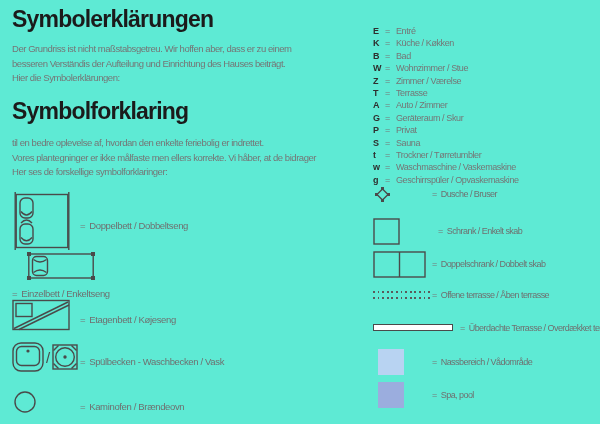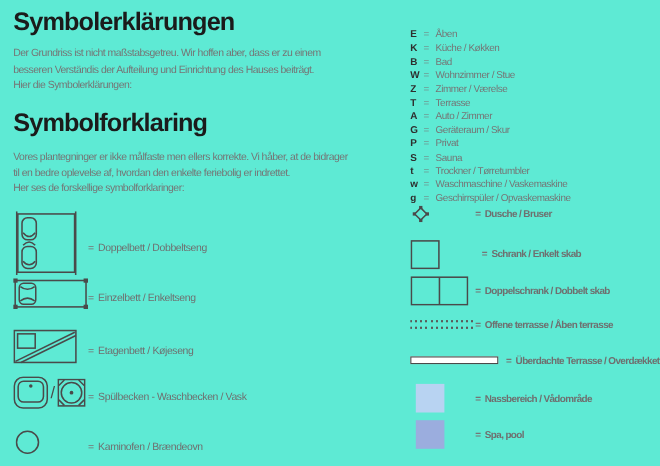--- a/index.html
+++ b/index.html
@@ -17,21 +17,21 @@
 
   .intro { position:absolute; left:0; font-size:9.5px; letter-spacing:-0.45px; color:#757575;
            line-height:14.5px; white-space:nowrap; }
   .p-de { top:36px; }
   .p-da { top:130px; }
 
   
   .lrow { position:absolute; left:0; display:flex; align-items:center; }
   .lrow .sym { width:68px; display:flex; align-items:center; flex:none; }
   .lrow-1 { top:186px; height:58px; }
-  .lrow-2 { top:246px; height:30px; }
+  .lrow-2 { top:246px; height:30px;flex-direction:column; }
   .lrow-3 { top:293px; height:32px; }
   .lrow-4 { top:335px; height:32px; }
   .lrow-5 { top:385px; height:22px; }
   .llabel { font-size:9.5px; letter-spacing:-0.35px; color:#6f6f6f; white-space:nowrap;margin-top:8px; }
   .eq { color:#757575; margin-right:4px; }
   .slash-sep { font-size:15px; color:#4a4a4a; margin:0 2px; font-weight:400; }
 
   svg.icon { display:block; }
   svg.icon * { stroke:#4a4a4a; stroke-width:1.4; fill:none; }
   svg.icon .fill { fill:#4a4a4a; stroke:none; }
@@ -40,21 +40,21 @@
   .codes { position:absolute; top:0; left:0; }
   .crow { display:flex; align-items:baseline; height:12.4px; font-size:9px; letter-spacing:-0.4px;
           white-space:nowrap; }
   .crow .code { width:12px; font-weight:700; color:#2e2e2e; flex:none; }
   .crow .ceq  { width:11px; color:#757575; flex:none; }
   .crow .cdesc{ color:#757575; }
 
   
   .arow { position:absolute; left:0; display:flex; align-items:center; }
   .arow .sympad { width:59px; display:flex; align-items:center; flex:none; }
-  .alabel { font-size:9px; letter-spacing:-0.55px; color:#6f6f6f; white-space:nowrap;font-weight:bold; }
+  .alabel { font-size:9px; letter-spacing:-0.55px; color:#6f6f6f; white-space:nowrap; }
   .arow-1 { top:160px; height:16px; }
   .arow-2 { top:191px; height:28px;gap:6px; }
   .arow-3 { top:224px; height:28px; }
   .arow-4 { top:264px; height:10px; }
   .arow-5 { top:297px; height:9px;  }
   .arow-6 { top:322px; height:28px; }
   .arow-7 { top:355px; height:28px; }
 
   .dotline { width:58px; height:8px; display:flex; flex-direction:column; justify-content:space-between; }
   .dotline .bar { height:2px;
@@ -70,22 +70,22 @@
   <div class="col-left">
     <h1 class="h-title h-de">Symbolerklärungen</h1>
     <div class="intro p-de">
       <div>Der Grundriss ist nicht maßstabsgetreu. Wir hoffen aber, dass er zu einem</div>
       <div>besseren Verständis der Aufteilung und Einrichtung des Hauses beiträgt.</div>
       <div>Hier die Symbolerklärungen:</div>
     </div>
 
     <h1 class="h-title h-da">Symbolforklaring</h1>
     <div class="intro p-da">
+      <div>til en bedre oplevelse af, hvordan den enkelte feriebolig er indrettet.</div>
       <div>Vores plantegninger er ikke målfaste men ellers korrekte. Vi håber, at de bidrager</div>
-      <div>til en bedre oplevelse af, hvordan den enkelte feriebolig er indrettet.</div>
       <div>Her ses de forskellige symbolforklaringer:</div>
     </div>
 
     <div class="lrow lrow-1">
       <div class="sym">
         <svg class="icon" width="60" height="58" viewBox="0 0 60 58">
           <line x1="3.2" y1="0" x2="3.2" y2="58" stroke-width="2"></line>
           <line x1="56.8" y1="0" x2="56.8" y2="58" stroke-width="2"></line>
           <rect x="4.2" y="2.5" width="51.6" height="53"></rect>
           <rect x="8" y="6" width="13" height="20" rx="5"></rect>
@@ -166,21 +166,21 @@
       </div>
     </div>
   </div>
 
   <div class="col-right">
 
     <div class="codes">
       <div class="crow">
           <span class="code">E</span>
           <span class="ceq">=</span>
-          <span class="cdesc">Åben</span>
+          <span class="cdesc">Entré</span>
         </div>
       <div class="crow">
           <span class="code">K</span>
           <span class="ceq">=</span>
           <span class="cdesc">Küche / Køkken</span>
         </div>
       <div class="crow">
           <span class="code">B</span>
           <span class="ceq">=</span>
           <span class="cdesc">Bad</span>

